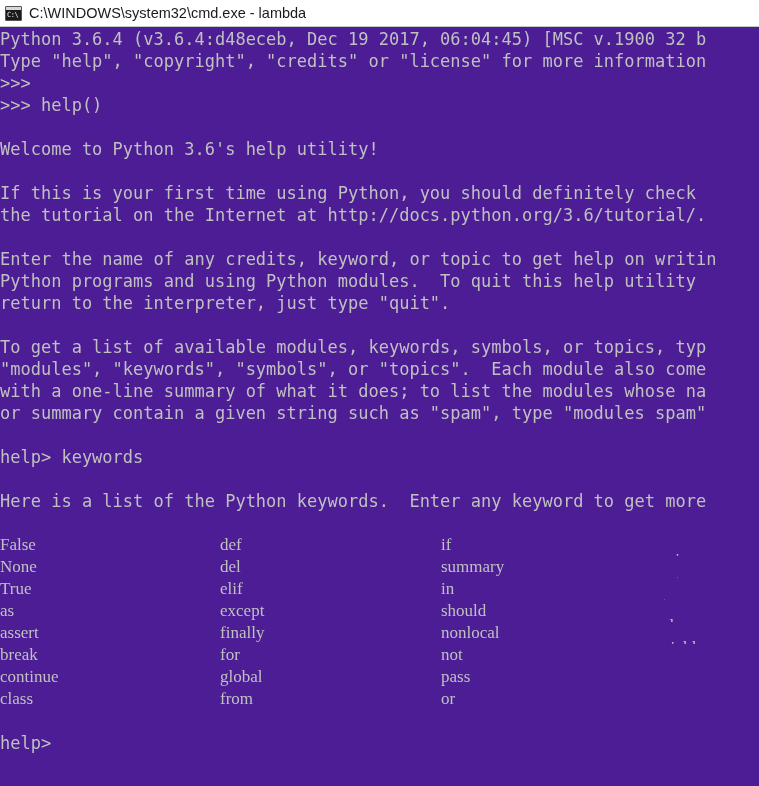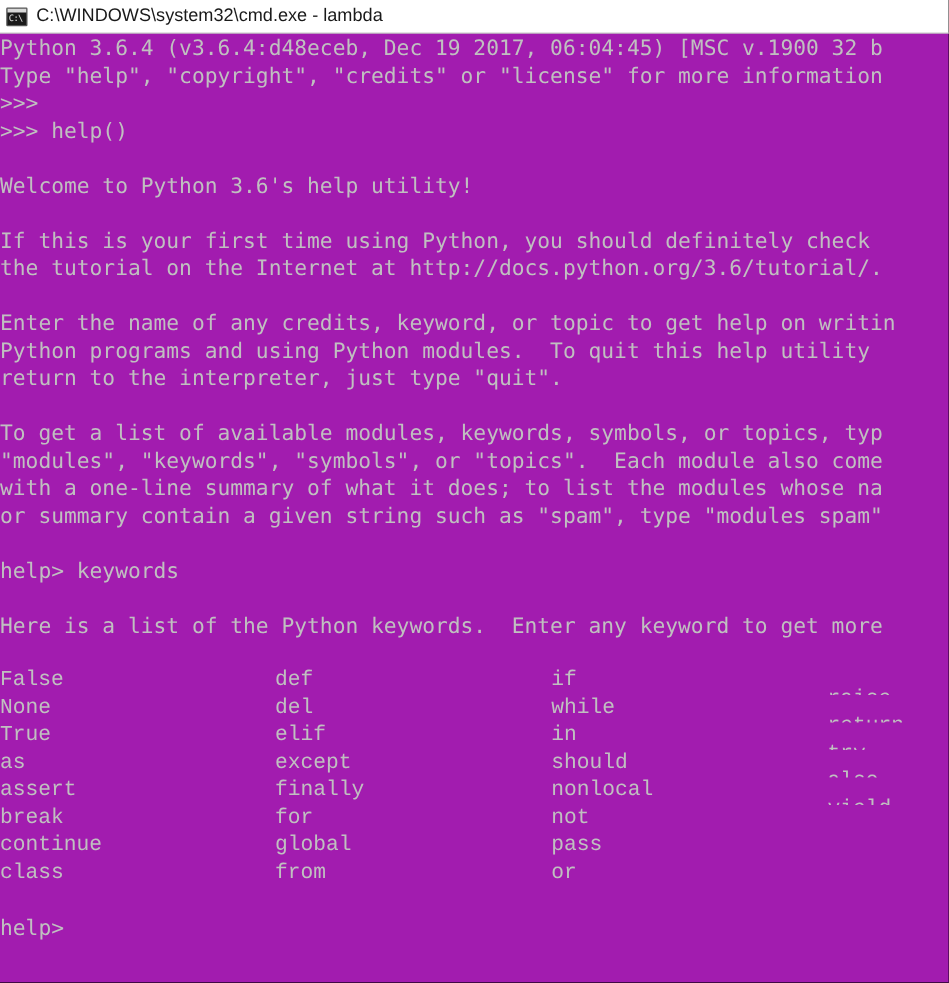--- a/index.html
+++ b/index.html
@@ -70,21 +70,21 @@
   #titlebar-text {
     font-family: "Liberation Sans", sans-serif;
     font-size: 14.5px;
     color: #1a1a1a;
     white-space: nowrap;
     letter-spacing: 0px;
   }
   
   #terminal {
     flex: 1 1 auto;
-    background: #a21caf;
+    background: #4c1d95;
     color: #c0c0c0;
     font-family: "DejaVu Sans Mono", monospace;
     font-size: 17px;
     line-height: 22px;
     letter-spacing: 0px;
     overflow: hidden;
     position: relative;
     padding-top: 1px;
   }
   .line {
@@ -104,21 +104,21 @@
     height: 22px;
     position: relative;
     white-space: pre;
     overflow: hidden;
   }
   .kwcell {
     position: absolute;
     top: 0;
     white-space: pre;
     color: #c0c0c0;
-    font-family: Liberation Mono, monospace;
+    font-family: Liberation Serif, serif;
     font-size: 17px;
     line-height: 22px;
   }
   .c0 { left: 0px; }
   .c1 { left: 220px; }
   .c2 { left: 441px; }
   .c3 { left: 662px; margin-top: 15px; }
 </style>
 </head>
 <body>
@@ -154,21 +154,21 @@
         <div class="line">with a one-line summary of what it does; to list the modules whose na</div>
         <div class="line">or summary contain a given string such as "spam", type "modules spam"</div>
         <div class="line blank"></div>
         <div class="line">help&gt; keywords</div>
         <div class="line blank"></div>
         <div class="line">Here is a list of the Python keywords.  Enter any keyword to get more</div>
         <div class="line blank"></div>
       </div>
     <div id="kw-grid">
         <div class="kwline"><span class="kwcell c0">False</span><span class="kwcell c1">def</span><span class="kwcell c2">if</span><span class="kwcell c3">raise</span></div>
-        <div class="kwline"><span class="kwcell c0">None</span><span class="kwcell c1">del</span><span class="kwcell c2">while</span><span class="kwcell c3">return</span></div>
+        <div class="kwline"><span class="kwcell c0">None</span><span class="kwcell c1">del</span><span class="kwcell c2">summary</span><span class="kwcell c3">return</span></div>
         <div class="kwline"><span class="kwcell c0">True</span><span class="kwcell c1">elif</span><span class="kwcell c2">in</span><span class="kwcell c3">try</span></div>
         <div class="kwline"><span class="kwcell c0">as</span><span class="kwcell c1">except</span><span class="kwcell c2">should</span><span class="kwcell c3">also</span></div>
         <div class="kwline"><span class="kwcell c0">assert</span><span class="kwcell c1">finally</span><span class="kwcell c2">nonlocal</span><span class="kwcell c3">yield</span></div>
         <div class="kwline"><span class="kwcell c0">break</span><span class="kwcell c1">for</span><span class="kwcell c2">not</span></div>
         <div class="kwline"><span class="kwcell c0">continue</span><span class="kwcell c1">global</span><span class="kwcell c2">pass</span></div>
         <div class="kwline"><span class="kwcell c0">class</span><span class="kwcell c1">from</span><span class="kwcell c2">or</span></div>
       </div>
     <div id="term-trailing">
         <div class="line blank"></div>
         <div class="line">help&gt;</div>

